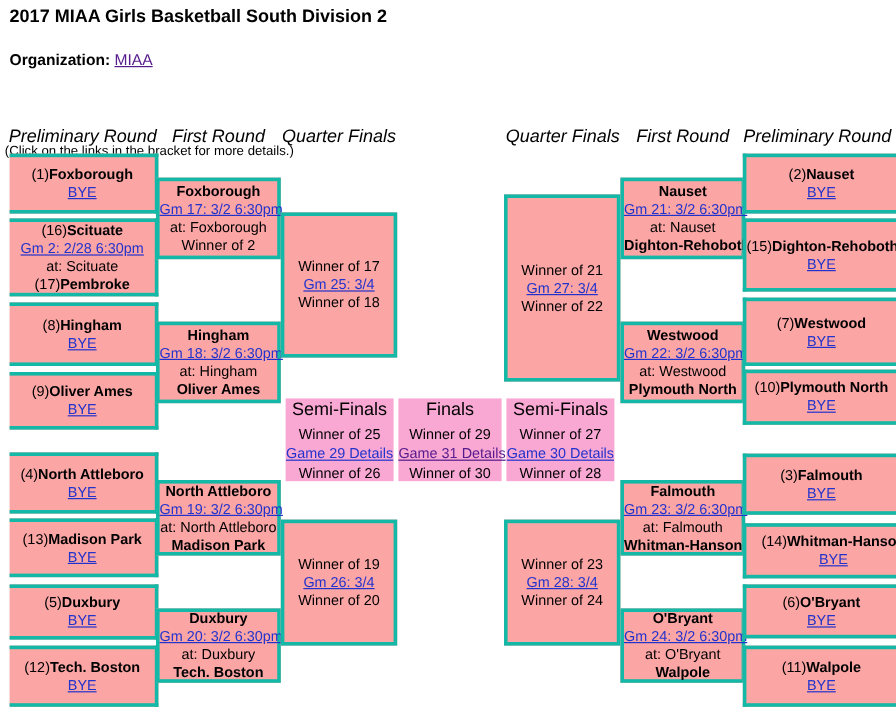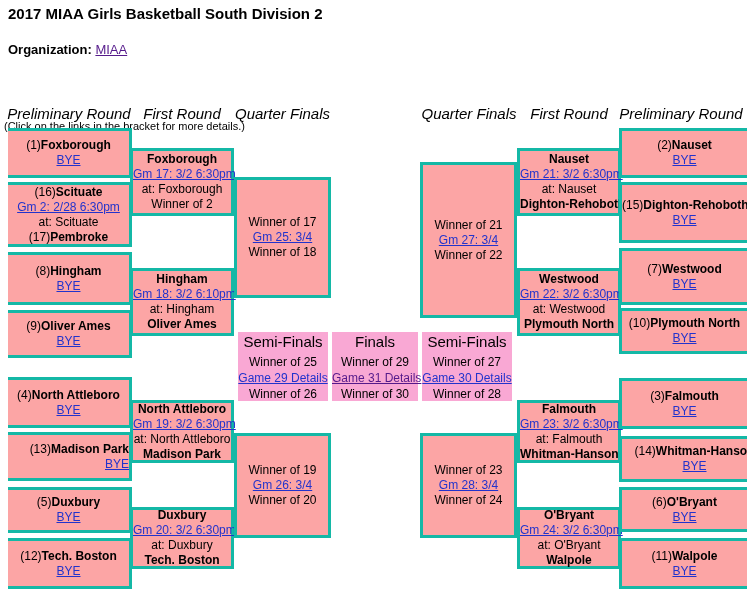--- a/index.html
+++ b/index.html
@@ -59,42 +59,42 @@
     <div><a class="lnk">BYE</a></div>
   </div>
   <div class="box nl" style="left:8px;top:310px;width:124px;height:48px;">
     <div><span>(9)</span><span class="b">Oliver Ames</span></div>
     <div><a class="lnk">BYE</a></div>
   </div>
   <div class="box nl" style="left:8px;top:377px;width:124px;height:51px;">
     <div><span>(4)</span><span class="b">North Attleboro</span></div>
     <div><a class="lnk">BYE</a></div>
   </div>
-  <div class="box nl" style="left:8px;top:432px;width:124px;height:49px;align-items:flex-end;">
+  <div class="box nl" style="left:8px;top:432px;width:124px;height:49px;">
     <div><span>(13)</span><span class="b">Madison Park</span></div>
     <div><a class="lnk">BYE</a></div>
   </div>
   <div class="box nl" style="left:8px;top:487px;width:124px;height:46px;">
     <div><span>(5)</span><span class="b">Duxbury</span></div>
     <div><a class="lnk">BYE</a></div>
   </div>
   <div class="box nl" style="left:8px;top:538px;width:124px;height:51px;">
     <div><span>(12)</span><span class="b">Tech. Boston</span></div>
     <div><a class="lnk">BYE</a></div>
   </div>
 
   <div class="box" style="left:130px;top:148px;width:104px;height:68px;">
     <div class="b">Foxborough</div>
     <div><a class="lnk">Gm 17: 3/2 6:30pm</a></div>
     <div>at: Foxborough</div>
     <div>Winner of 2</div>
   </div>
   <div class="box" style="left:130px;top:268px;width:104px;height:68px;">
     <div class="b">Hingham</div>
-    <div><a class="lnk">Gm 18: 3/2 6:10pm</a></div>
+    <div><a class="lnk">Gm 18: 3/2 6:30pm</a></div>
     <div>at: Hingham</div>
     <div class="b">Oliver Ames</div>
   </div>
   <div class="box" style="left:130px;top:400px;width:104px;height:63px;">
     <div class="b">North Attleboro</div>
     <div><a class="lnk">Gm 19: 3/2 6:30pm</a></div>
     <div>at: North Attleboro</div>
     <div class="b">Madison Park</div>
   </div>
   <div class="box" style="left:130px;top:507px;width:104px;height:62px;">

